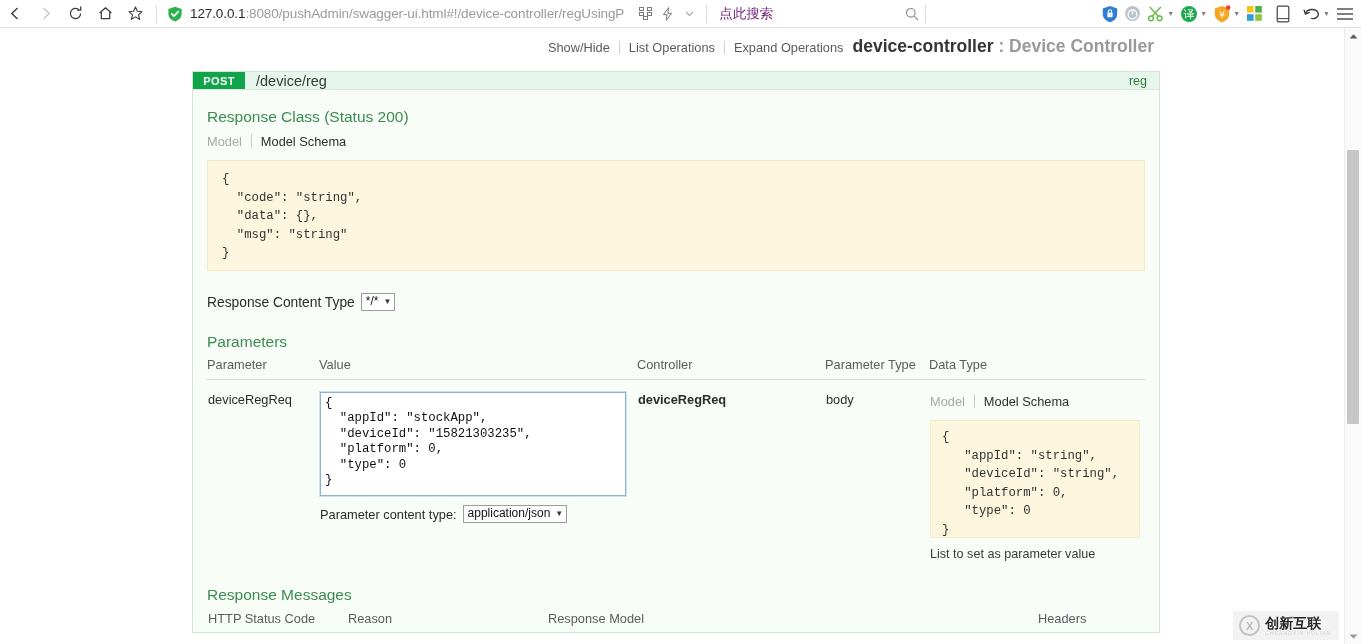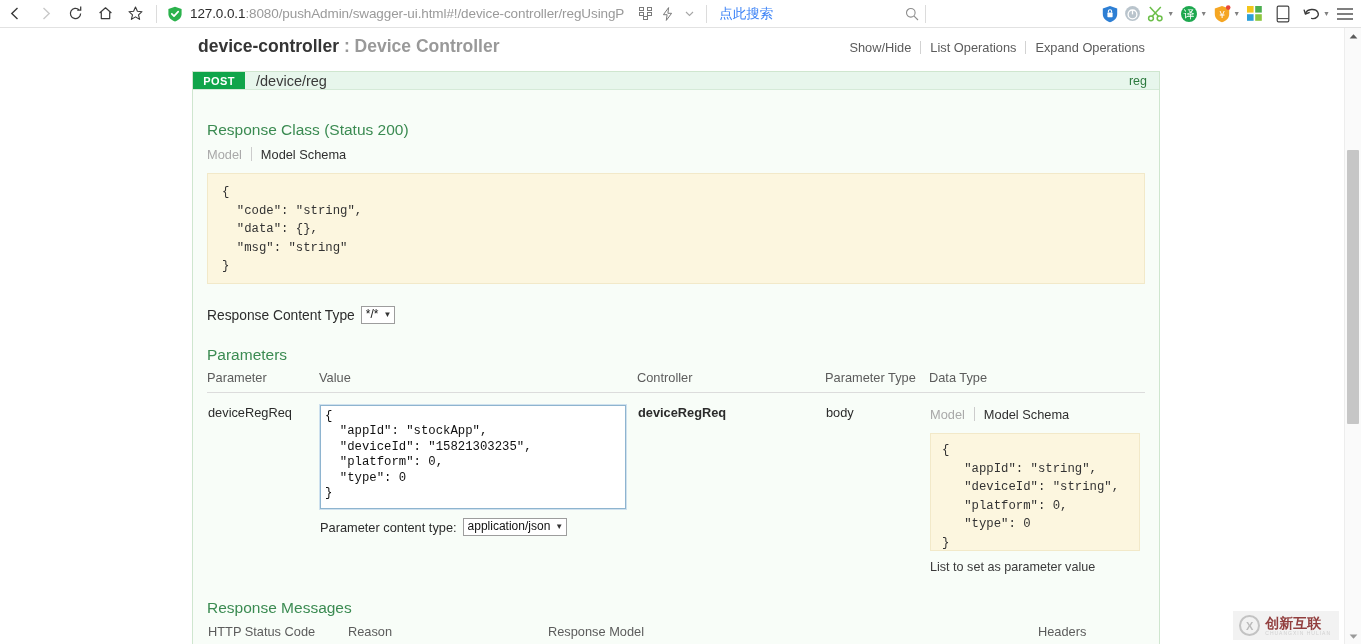--- a/index.html
+++ b/index.html
@@ -55,21 +55,21 @@
     display: flex; align-items: center; justify-content: center;
     cursor: pointer;
   }
   #search-area {
     display: flex; align-items: center;
     margin-left: 6px;
     width: 200px;
     height: 26px;
   }
   #search-placeholder {
-    font-size: 13.5px; color: #3b82f6;
+    font-size: 13.5px; color: #701a75;
     flex: 1;
   }
   #right-tools {
     margin-left: auto;
     display: flex; align-items: center;
     padding-right: 5px;
     height: 26px;
   }
   .tool {
     width: 23px; height: 24px;
@@ -144,21 +144,21 @@
   #op-nickname {
     margin-left: auto;
     display: flex; align-items: center;
     padding-right: 12px;
     font-size: 12.5px; color: #2d7a3e; cursor: pointer;
   }
   #op-body { padding: 12px 14px 0 14px; }
 
   .sec-title {
     font-size: 15.5px; color: #3b8b52; font-weight: normal;
-    margin: 19px 0 6px 0;
+    margin: 6px 0 6px 0;
   }
   #param-title { margin-top: 22px; }
 
   .tabbar { display: flex; align-items: center; height: 18px; margin-bottom: 10px; }
   .tabbar .tab { font-size: 12.8px; color: #a9a9a9; padding-right: 9px; cursor: pointer;}
   .tabbar .tab.active { color: #2f2f2f; padding-left: 9px; }
   .tabbar .tabsep { width: 1px; height: 14px; background: #cccccc; }
 
   .code-box {
     background: #fcf6df;
@@ -289,21 +289,21 @@
     opacity: 0.85;
   }
   #wm-logo {
     width: 21px; height: 21px;
     border: 2px solid #b9b9b9;
     border-radius: 50%;
     display: flex; align-items: center; justify-content: center;
     font-size: 11px; color: #b0b0b0; font-weight: bold;
     margin-right: 5px;
   }
-  #wm-text { font-size: 14px; color: #7f1d1d; font-weight: bold; line-height: 14px;}
+  #wm-text { font-size: 14px; color: #000000; font-weight: bold; line-height: 14px;}
   #wm-sub { font-size: 5px; color: #c9c9c9; letter-spacing: 1px; }
 </style>
 </head>
 <body>
 
 <div id="browser-chrome">
 
   <div class="nav-btn">
     <svg width="15" height="15" viewBox="0 0 15 15">
       <path d="M9.5 2 L3.8 7.5 L9.5 13" fill="none" stroke="#3a3a3a" stroke-width="1.4"></path>
@@ -444,28 +444,28 @@
       </svg>
     </div>
   </div>
 </div>
 
 <div id="viewport">
 
   <div id="swagger-page">
 
     <div id="resource-head">
-      <div id="resource-title"><span>device-controller</span><span class="dim"> : </span><span class="desc">Device Controller</span></div>
       <div id="resource-links">
         <a>Show/Hide</a>
         <span class="vline"></span>
         <a>List Operations</a>
         <span class="vline"></span>
         <a>Expand Operations</a>
       </div>
+      <div id="resource-title"><span>device-controller</span><span class="dim"> : </span><span class="desc">Device Controller</span></div>
     </div>
 
     <div id="operation">
 
       <div id="op-head">
         <div id="op-method">POST</div>
         <div id="op-path">/device/reg</div>
         <div id="op-nickname">reg</div>
       </div>
 

